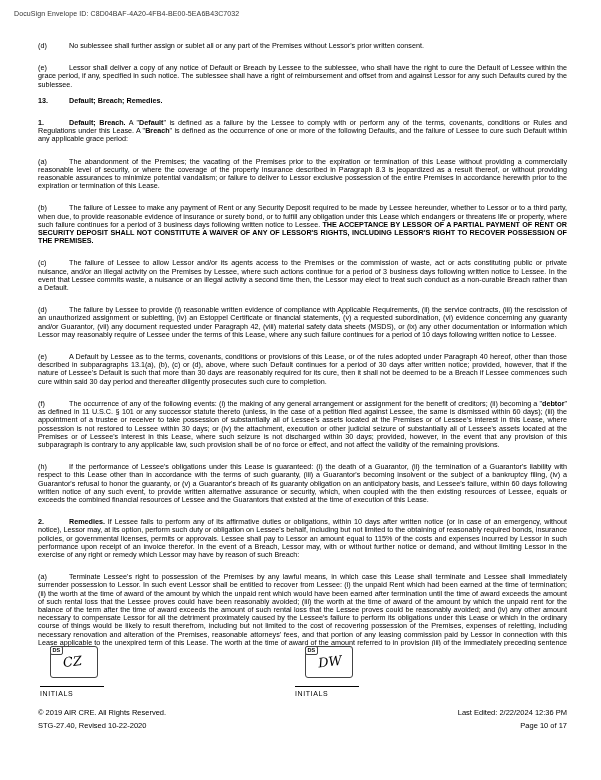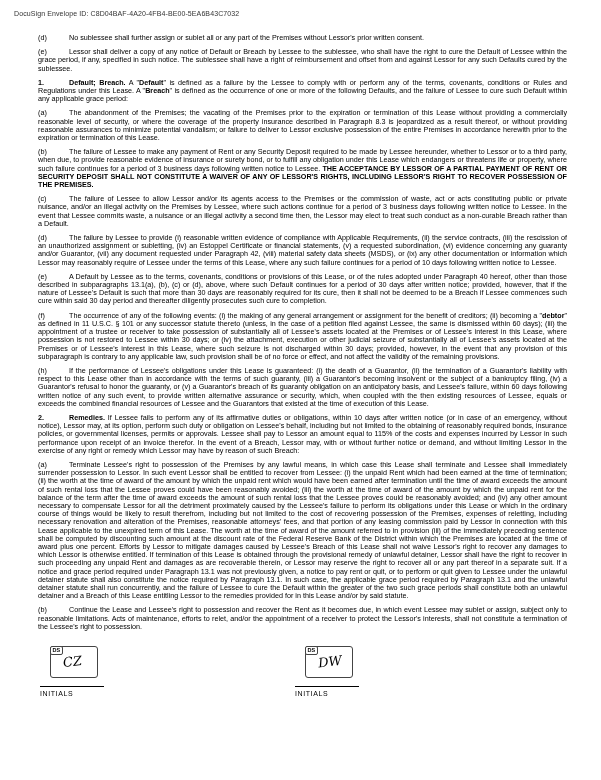--- a/index.html
+++ b/index.html
@@ -15,21 +15,21 @@
   .envelope {
     position: absolute; top: 10px; left: 14px;
     font-size: 7px; color: #333; letter-spacing: 0.1px;
   }
   .body-text {
     position: absolute; top: 28px; left: 38px; right: 34px;
     max-height: 618px; overflow: hidden;
     font-size: 7.2px; line-height: 8.2px;
     text-align: justify;
   }
-  .para { margin-top: 6px; }
+  .para { margin-top: 14px; }
   .para.space-before { margin-top: 8px; }
   .para.indent { text-indent: 20px; }
   .plabel { display: inline-block; min-width: 31px; }
   .b { font-weight: bold; }
   .initials-group { position: absolute; top: 646px; width: 120px; }
   .initials-group.leftg { left: 40px; }
   .initials-group.rightg { left: 295px; }
   .stamp {
     position: relative; width: 46px; height: 30px; margin-left: 10px;
     border: 1px solid #444; border-radius: 3px;
@@ -54,20 +54,21 @@
 </head>
 <body>
 
 <div class="page">
 
   <div class="envelope">DocuSign Envelope ID: C8D04BAF-4A20-4FB4-BE00-5EA6B43C7032</div>
 
   <div class="body-text" id="paragraphs">
       <div class="para"><span class="plabel">(d)</span><span>No sublessee shall further assign or sublet all or any part of the Premises without Lessor's prior written consent.</span></div>
       <div class="para"><span class="plabel">(e)</span><span>Lessor shall deliver a copy of any notice of Default or Breach by Lessee to the sublessee, who shall have the right to cure the Default of Lessee within the grace period, if any, specified in such notice. The sublessee shall have a right of reimbursement and offset from and against Lessor for any such Defaults cured by the sublessee.</span></div>
+      <div class="para space-before"><span class="plabel b">13.</span><span class="b">Default; Breach; Remedies.</span></div>
       <div class="para"><span class="plabel b">1.</span><span class="b">Default; Breach.</span><span> A "</span><span class="b">Default</span><span>" is defined as a failure by the Lessee to comply with or perform any of the terms, covenants, conditions or Rules and Regulations under this Lease. A "</span><span class="b">Breach</span><span>" is defined as the occurrence of one or more of the following Defaults, and the failure of Lessee to cure such Default within any applicable grace period:</span></div>
       <div class="para"><span class="plabel">(a)</span><span>The abandonment of the Premises; the vacating of the Premises prior to the expiration or termination of this Lease without providing a commercially reasonable level of security, or where the coverage of the property insurance described in Paragraph 8.3 is jeopardized as a result thereof, or without providing reasonable assurances to minimize potential vandalism; or failure to deliver to Lessor exclusive possession of the entire Premises in accordance herewith prior to the expiration or termination of this Lease.</span></div>
       <div class="para"><span class="plabel">(b)</span><span>The failure of Lessee to make any payment of Rent or any Security Deposit required to be made by Lessee hereunder, whether to Lessor or to a third party, when due, to provide reasonable evidence of insurance or surety bond, or to fulfill any obligation under this Lease which endangers or threatens life or property, where such failure continues for a period of 3 business days following written notice to Lessee. </span><span class="b">THE ACCEPTANCE BY LESSOR OF A PARTIAL PAYMENT OF RENT OR SECURITY DEPOSIT SHALL NOT CONSTITUTE A WAIVER OF ANY OF LESSOR'S RIGHTS, INCLUDING LESSOR'S RIGHT TO RECOVER POSSESSION OF THE PREMISES.</span></div>
       <div class="para"><span class="plabel">(c)</span><span>The failure of Lessee to allow Lessor and/or its agents access to the Premises or the commission of waste, act or acts constituting public or private nuisance, and/or an illegal activity on the Premises by Lessee, where such actions continue for a period of 3 business days following written notice to Lessee. In the event that Lessee commits waste, a nuisance or an illegal activity a second time then, the Lessor may elect to treat such conduct as a non-curable Breach rather than a Default.</span></div>
       <div class="para"><span class="plabel">(d)</span><span>The failure by Lessee to provide (i) reasonable written evidence of compliance with Applicable Requirements, (ii) the service contracts, (iii) the rescission of an unauthorized assignment or subletting, (iv) an Estoppel Certificate or financial statements, (v) a requested subordination, (vi) evidence concerning any guaranty and/or Guarantor, (vii) any document requested under Paragraph 42, (viii) material safety data sheets (MSDS), or (ix) any other documentation or information which Lessor may reasonably require of Lessee under the terms of this Lease, where any such failure continues for a period of 10 days following written notice to Lessee.</span></div>
       <div class="para"><span class="plabel">(e)</span><span>A Default by Lessee as to the terms, covenants, conditions or provisions of this Lease, or of the rules adopted under Paragraph 40 hereof, other than those described in subparagraphs 13.1(a), (b), (c) or (d), above, where such Default continues for a period of 30 days after written notice; provided, however, that if the nature of Lessee's Default is such that more than 30 days are reasonably required for its cure, then it shall not be deemed to be a Breach if Lessee commences such cure within said 30 day period and thereafter diligently prosecutes such cure to completion.</span></div>
       <div class="para"><span class="plabel">(f)</span><span>The occurrence of any of the following events: (i) the making of any general arrangement or assignment for the benefit of creditors; (ii) becoming a "</span><span class="b">debtor</span><span>" as defined in 11 U.S.C. § 101 or any successor statute thereto (unless, in the case of a petition filed against Lessee, the same is dismissed within 60 days); (iii) the appointment of a trustee or receiver to take possession of substantially all of Lessee's assets located at the Premises or of Lessee's interest in this Lease, where possession is not restored to Lessee within 30 days; or (iv) the attachment, execution or other judicial seizure of substantially all of Lessee's assets located at the Premises or of Lessee's interest in this Lease, where such seizure is not discharged within 30 days; provided, however, in the event that any provision of this subparagraph is contrary to any applicable law, such provision shall be of no force or effect, and not affect the validity of the remaining provisions.</span></div>
       <div class="para"><span class="plabel">(h)</span><span>If the performance of Lessee's obligations under this Lease is guaranteed: (i) the death of a Guarantor, (ii) the termination of a Guarantor's liability with respect to this Lease other than in accordance with the terms of such guaranty, (iii) a Guarantor's becoming insolvent or the subject of a bankruptcy filing, (iv) a Guarantor's refusal to honor the guaranty, or (v) a Guarantor's breach of its guaranty obligation on an anticipatory basis, and Lessee's failure, within 60 days following written notice of any such event, to provide written alternative assurance or security, which, when coupled with the then existing resources of Lessee, equals or exceeds the combined financial resources of Lessee and the Guarantors that existed at the time of execution of this Lease.</span></div>
       <div class="para"><span class="plabel b">2.</span><span class="b">Remedies.</span><span> If Lessee fails to perform any of its affirmative duties or obligations, within 10 days after written notice (or in case of an emergency, without notice), Lessor may, at its option, perform such duty or obligation on Lessee's behalf, including but not limited to the obtaining of reasonably required bonds, insurance policies, or governmental licenses, permits or approvals. Lessee shall pay to Lessor an amount equal to 115% of the costs and expenses incurred by Lessor in such performance upon receipt of an invoice therefor. In the event of a Breach, Lessor may, with or without further notice or demand, and without limiting Lessor in the exercise of any right or remedy which Lessor may have by reason of such Breach:</span></div>
       <div class="para"><span class="plabel">(a)</span><span>Terminate Lessee's right to possession of the Premises by any lawful means, in which case this Lease shall terminate and Lessee shall immediately surrender possession to Lessor. In such event Lessor shall be entitled to recover from Lessee: (i) the unpaid Rent which had been earned at the time of termination; (ii) the worth at the time of award of the amount by which the unpaid rent which would have been earned after termination until the time of award exceeds the amount of such rental loss that the Lessee proves could have been reasonably avoided; (iii) the worth at the time of award of the amount by which the unpaid rent for the balance of the term after the time of award exceeds the amount of such rental loss that the Lessee proves could be reasonably avoided; and (iv) any other amount necessary to compensate Lessor for all the detriment proximately caused by the Lessee's failure to perform its obligations under this Lease or which in the ordinary course of things would be likely to result therefrom, including but not limited to the cost of recovering possession of the Premises, expenses of reletting, including necessary renovation and alteration of the Premises, reasonable attorneys' fees, and that portion of any leasing commission paid by Lessor in connection with this Lease applicable to the unexpired term of this Lease. The worth at the time of award of the amount referred to in provision (iii) of the immediately preceding sentence shall be computed by discounting such amount at the discount rate of the Federal Reserve Bank of the District within which the Premises are located at the time of award plus one percent. Efforts by Lessor to mitigate damages caused by Lessee's Breach of this Lease shall not waive Lessor's right to recover any damages to which Lessor is otherwise entitled. If termination of this Lease is obtained through the provisional remedy of unlawful detainer, Lessor shall have the right to recover in such proceeding any unpaid Rent and damages as are recoverable therein, or Lessor may reserve the right to recover all or any part thereof in a separate suit. If a notice and grace period required under Paragraph 13.1 was not previously given, a notice to pay rent or quit, or to perform or quit given to Lessee under the unlawful detainer statute shall also constitute the notice required by Paragraph 13.1. In such case, the applicable grace period required by Paragraph 13.1 and the unlawful detainer statute shall run concurrently, and the failure of Lessee to cure the Default within the greater of the two such grace periods shall constitute both an unlawful detainer and a Breach of this Lease entitling Lessor to the remedies provided for in this Lease and/or by said statute.</span></div>
@@ -86,15 +87,23 @@
   <div class="initials-group rightg">
     <div class="stamp">
       <span class="ds">DS</span>
       <span class="mark">DW</span>
     </div>
     <div class="init-line"></div>
     <div class="init-label">INITIALS</div>
   </div>
 
   <div class="footer">
+    <div class="frow">
+      <span>© 2019 AIR CRE. All Rights Reserved.</span>
+      <span>Last Edited: 2/22/2024 12:36 PM</span>
+    </div>
+    <div class="frow">
+      <span>STG-27.40, Revised 10-22-2020</span>
+      <span>Page 10 of 17</span>
+    </div>
   </div>
 
 </div>
 
 </body></html>

